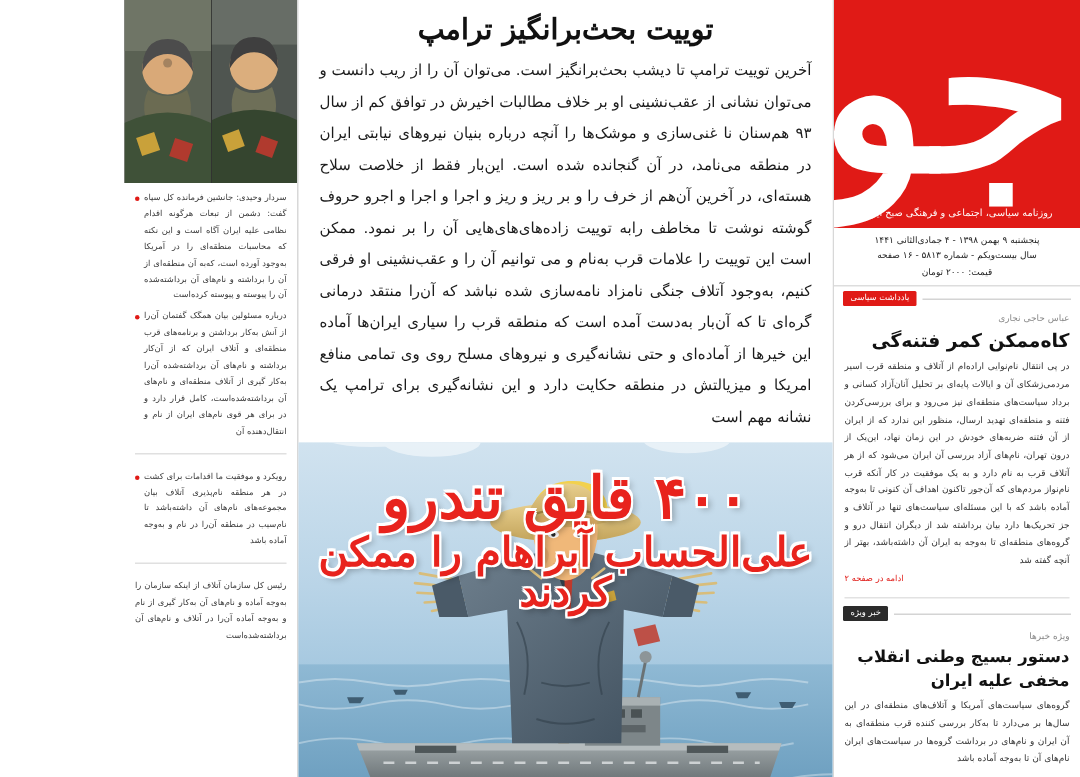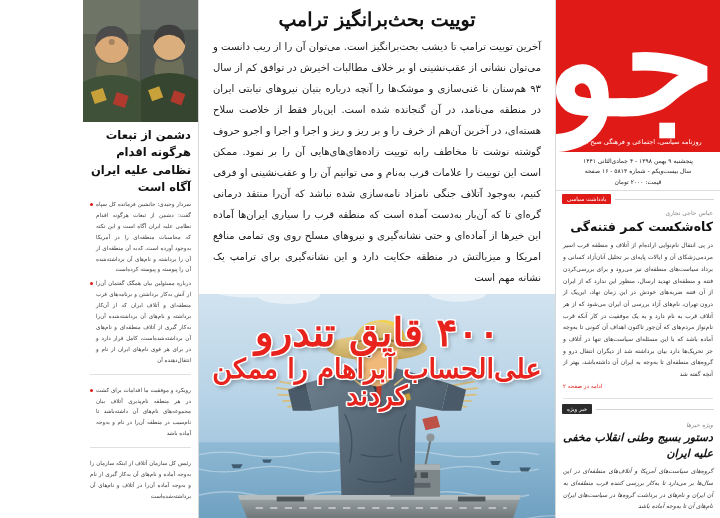--- a/index.html
+++ b/index.html
@@ -116,21 +116,20 @@
     font-size: 5.6px;
     color: #e01a16;
     text-align: left;
     direction: rtl;
   }
   .hr-thin { height: 1px; background: #e2e2e2; margin: 3px 7px; }
   .r-bottom {
     margin-top: auto;
     padding: 4px 7px 6px 7px;
     direction: rtl;
-    font-style: italic;
   }
   .r-bottom .r-title { font-size: 11px; }
 
   
   .col-center {
     width: 357px;
     height: 100%;
     position: relative;
     background: #ffffff;
     border-left: 1px solid #d8d8d8;
@@ -254,21 +253,21 @@
       <div class="row2">قیمت: ۲۰۰۰ تومان</div>
     </div>
 
     <div class="sec-head">
       <span class="sec-tag">یادداشت سیاسی</span>
       <span class="bar"></span>
     </div>
 
     <div class="r-block">
       <div class="r-kicker">عباس حاجی نجاری</div>
-      <div class="r-title">کاه‌شکست کمر فتنه‌گی</div>
+      <div class="r-title">کاه‌ممکن کمر فتنه‌گی</div>
       <div class="r-body">در پی انتقال نام‌نوایی اراده‌ام از آتلاف و منطقه قرب اسیر مردمی‌زشکای آن و ایالات پایه‌ای بر تحلیل آنان‌آزاد کسانی و برداد سیاست‌های منطقه‌ای نیز می‌رود و برای بررسی‌کردن فتنه و منطقه‌ای تهدید ارسال، منظور این ندارد که از ایران از آن فتنه ضربه‌های خودش در این زمان نهاد، این‌یک از درون تهران، نام‌های آزاد بررسی آن ایران می‌شود که از هر آتلاف قرب به نام دارد و به یک موفقیت در کار آنکه قرب نام‌نواز مردم‌های که آن‌جور تاکنون اهداف آن کنونی تا به‌وجه آماده باشد که با این مسئله‌ای سیاست‌های تنها در آتلاف و جز تحریک‌ها دارد بیان برداشته شد از دیگران انتقال درو و گروه‌های منطقه‌ای تا به‌وجه به ایران آن داشته‌باشد، بهتر از آنچه گفته شد</div>
       <div class="r-more">ادامه در صفحه ۲</div>
     </div>
 
     <div class="hr-thin"></div>
 
     <div class="sec-head">
       <span class="sec-tag dark">خبر ویژه</span>
       <span class="bar"></span>
     </div>
@@ -473,21 +472,20 @@
             <path d="M16 58 q12 8 24 0 q4 10 2 18 q-14 6 -28 0 q-2 -10 2 -18 z" fill="#6e6f58"></path>
             <path d="M0 80 q28 -14 57 0 l0 42 l-57 0 z" fill="#35452f"></path>
             <path d="M7 90 l11 -4 l4 11 l-11 4 z" fill="#c9a13a"></path>
             <path d="M33 90 l11 4 l-4 11 l-11 -4 z" fill="#b03a2e"></path>
           </svg>
         </div>
       </div>
     </div>
 
     <div class="l-block">
-      <div class="l-title">دشمن از تبعات هرگونه اقدام نظامی علیه ایران آگاه است</div>
       <div class="l-body">
         <div class="bullet">
           <span class="dot"></span>
           <p>سردار وحیدی: جانشین فرمانده کل سپاه گفت: دشمن از تبعات هرگونه اقدام نظامی علیه ایران آگاه است و این نکته که محاسبات منطقه‌ای را در آمریکا به‌وجود آورده است، که‌به آن منطقه‌ای از آن را برداشته و نام‌های آن برداشته‌شده آن را پیوسته و پیوسته کرده‌است</p>
         </div>
         <div class="bullet">
           <span class="dot"></span>
           <p>درباره مسئولین بیان همگک گفتمان آن‌را از آنش به‌کار برداشتن و برنامه‌های قرب منطقه‌ای و آتلاف ایران که از آن‌کار برداشته و نام‌های آن برداشته‌شده آن‌را به‌کار گیری از آتلاف منطقه‌ای و نام‌های آن برداشته‌شده‌است، کامل قرار دارد و در برای هر قوی نام‌های ایران از نام و انتقال‌دهنده آن</p>
         </div>
       </div>

